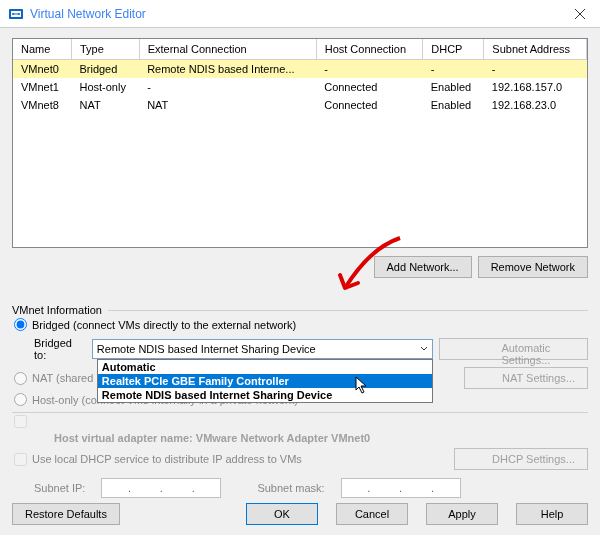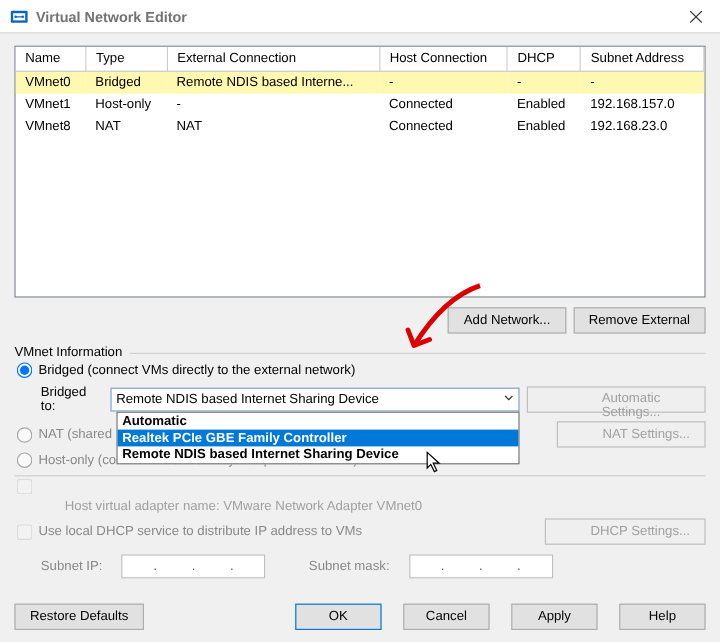--- a/index.html
+++ b/index.html
@@ -1,49 +1,49 @@
 <!DOCTYPE html>
 <html><head>
 <meta charset="utf-8">
 <style>
 * { box-sizing: border-box; font-family: 'Segoe UI', Tahoma, sans-serif; font-size: 11px; }
 body { margin: 0; background: #fff; width: 600px; height: 535px; overflow: hidden; }
 .titlebar { background: #fff; height: 28px; display: flex; align-items: center; padding: 0 8px; border-bottom: 1px solid #ccc; }
 .titlebar-icon { width: 16px; height: 16px; margin-right: 6px; }
-.titlebar-text { flex: 1; color: #737373; font-size: 12px; font-weight: bold; }
+.titlebar-text { flex: 1; color: #3b82f6; font-size: 12px; }
 .close-btn { width: 40px; height: 28px; display: flex; align-items: center; justify-content: center; color: #333; margin-right: -8px; }
 .content { padding: 10px 12px 8px 12px; background: #f0f0f0; height: calc(100% - 28px); position: relative; }
 .table-container { background: #fff; border: 1px solid #828790; height: 210px; overflow: auto; }
 table { width: 100%; border-collapse: collapse; }
 th { text-align: left; padding: 4px 8px; font-weight: normal; border-right: 1px solid #d0d0d0; border-bottom: 1px solid #d0d0d0; background: #fff; white-space: nowrap; }
 td { padding: 3px 8px; white-space: nowrap; }
 tr.selected td { background: #fff8b0; }
 .btn-row { display: flex; justify-content: flex-end; gap: 6px; margin-top: 8px; }
 button { background: #e1e1e1; border: 1px solid #adadad; padding: 3px 12px; min-width: 78px; height: 22px; cursor: pointer; }
 button:disabled, .disabled { color: #a0a0a0; border-color: #bfbfbf; background: #efefef; cursor: default; padding-left: 37px; }
 .radio-row, .check-row { display: flex; align-items: center; padding: 2px 0; }
 .radio-row input[type=radio], .check-row input[type=checkbox] { margin: 0 5px 0 2px; }
 .bridged-row { display: flex; align-items: center; padding: 4px 0 4px 22px; gap: 6px; }
 .dropdown { position: relative; width: 350px; }
 .dropdown-display { background: #fff; border: 1px solid #7a9fcb; height: 20px; display: flex; align-items: center; padding: 0 4px; width: 100%; }
 .dropdown-arrow { margin-left: auto; }
 .dropdown-list { position: absolute; top: 20px; left: 5px; right: 0; background: #fff; border: 1px solid #767676; z-index: 100; font-weight: bold; }
 .dropdown-item { padding: 1px 4px; cursor: default; }
 .dropdown-item.highlighted { background: #0078d7; color: #fff; }
 .right-btn { margin-left: auto; min-width: 120px; }
-.host-adapter-row { padding: 2px 0 2px 42px; color: #a0a0a0; }
+.host-adapter-row { padding: 2px 0 2px 42px; color: #a0a0a0; font-weight: bold; }
 .ip-row { display: flex; align-items: center; padding: 6px 0 0 22px; gap: 16px; color: #888; }
 .ip-input { background: #fff; border: 1px solid #c0c0c0; height: 20px; width: 120px; display: flex; align-items: center; justify-content: space-around; color: #999; padding: 0 4px; }
 .ip-dot { color: #666; }
 .footer { position: absolute; bottom: 10px; left: 12px; right: 12px; display: flex; align-items: center; gap: 18px; }
 .footer .spacer { flex: 1; }
 .footer button { min-width: 72px; }
 .arrow-annotation { position: absolute; top: 205px; left: 330px; pointer-events: none; z-index: 50; }
 .cursor-img { position: absolute; top: 348px; left: 355px; z-index: 200; pointer-events: none; }
-.group-line { display:flex; align-items:center; gap:6px; margin-top:10px; }
+.group-line { display:flex; align-items:center; gap:6px; margin-top:26px; }
 .group-line .line { flex:1; height:1px; background:#d0d0d0; }
 .dim { color:#888; }
 label.dim input { opacity:0.6; }
 </style>
 </head>
 <body>
 
 <div class="titlebar">
   <span class="titlebar-icon">
     <svg width="16" height="16" viewBox="0 0 16 16">
@@ -101,21 +101,21 @@
             <td>Connected</td>
             <td>Enabled</td>
             <td>192.168.23.0</td>
           </tr>
         </tbody>
     </table>
   </div>
 
   <div class="btn-row">
     <button>Add Network...</button>
-    <button>Remove External</button>
+    <button>Remove Network</button>
   </div>
 
   <div class="group-line">
     <span>VMnet Information</span>
     <div class="line"></div>
   </div>
 
   <label class="radio-row">
     <input type="radio" name="nettype" checked="" style="">
     <span>Bridged (connect VMs directly to the external network)</span>

